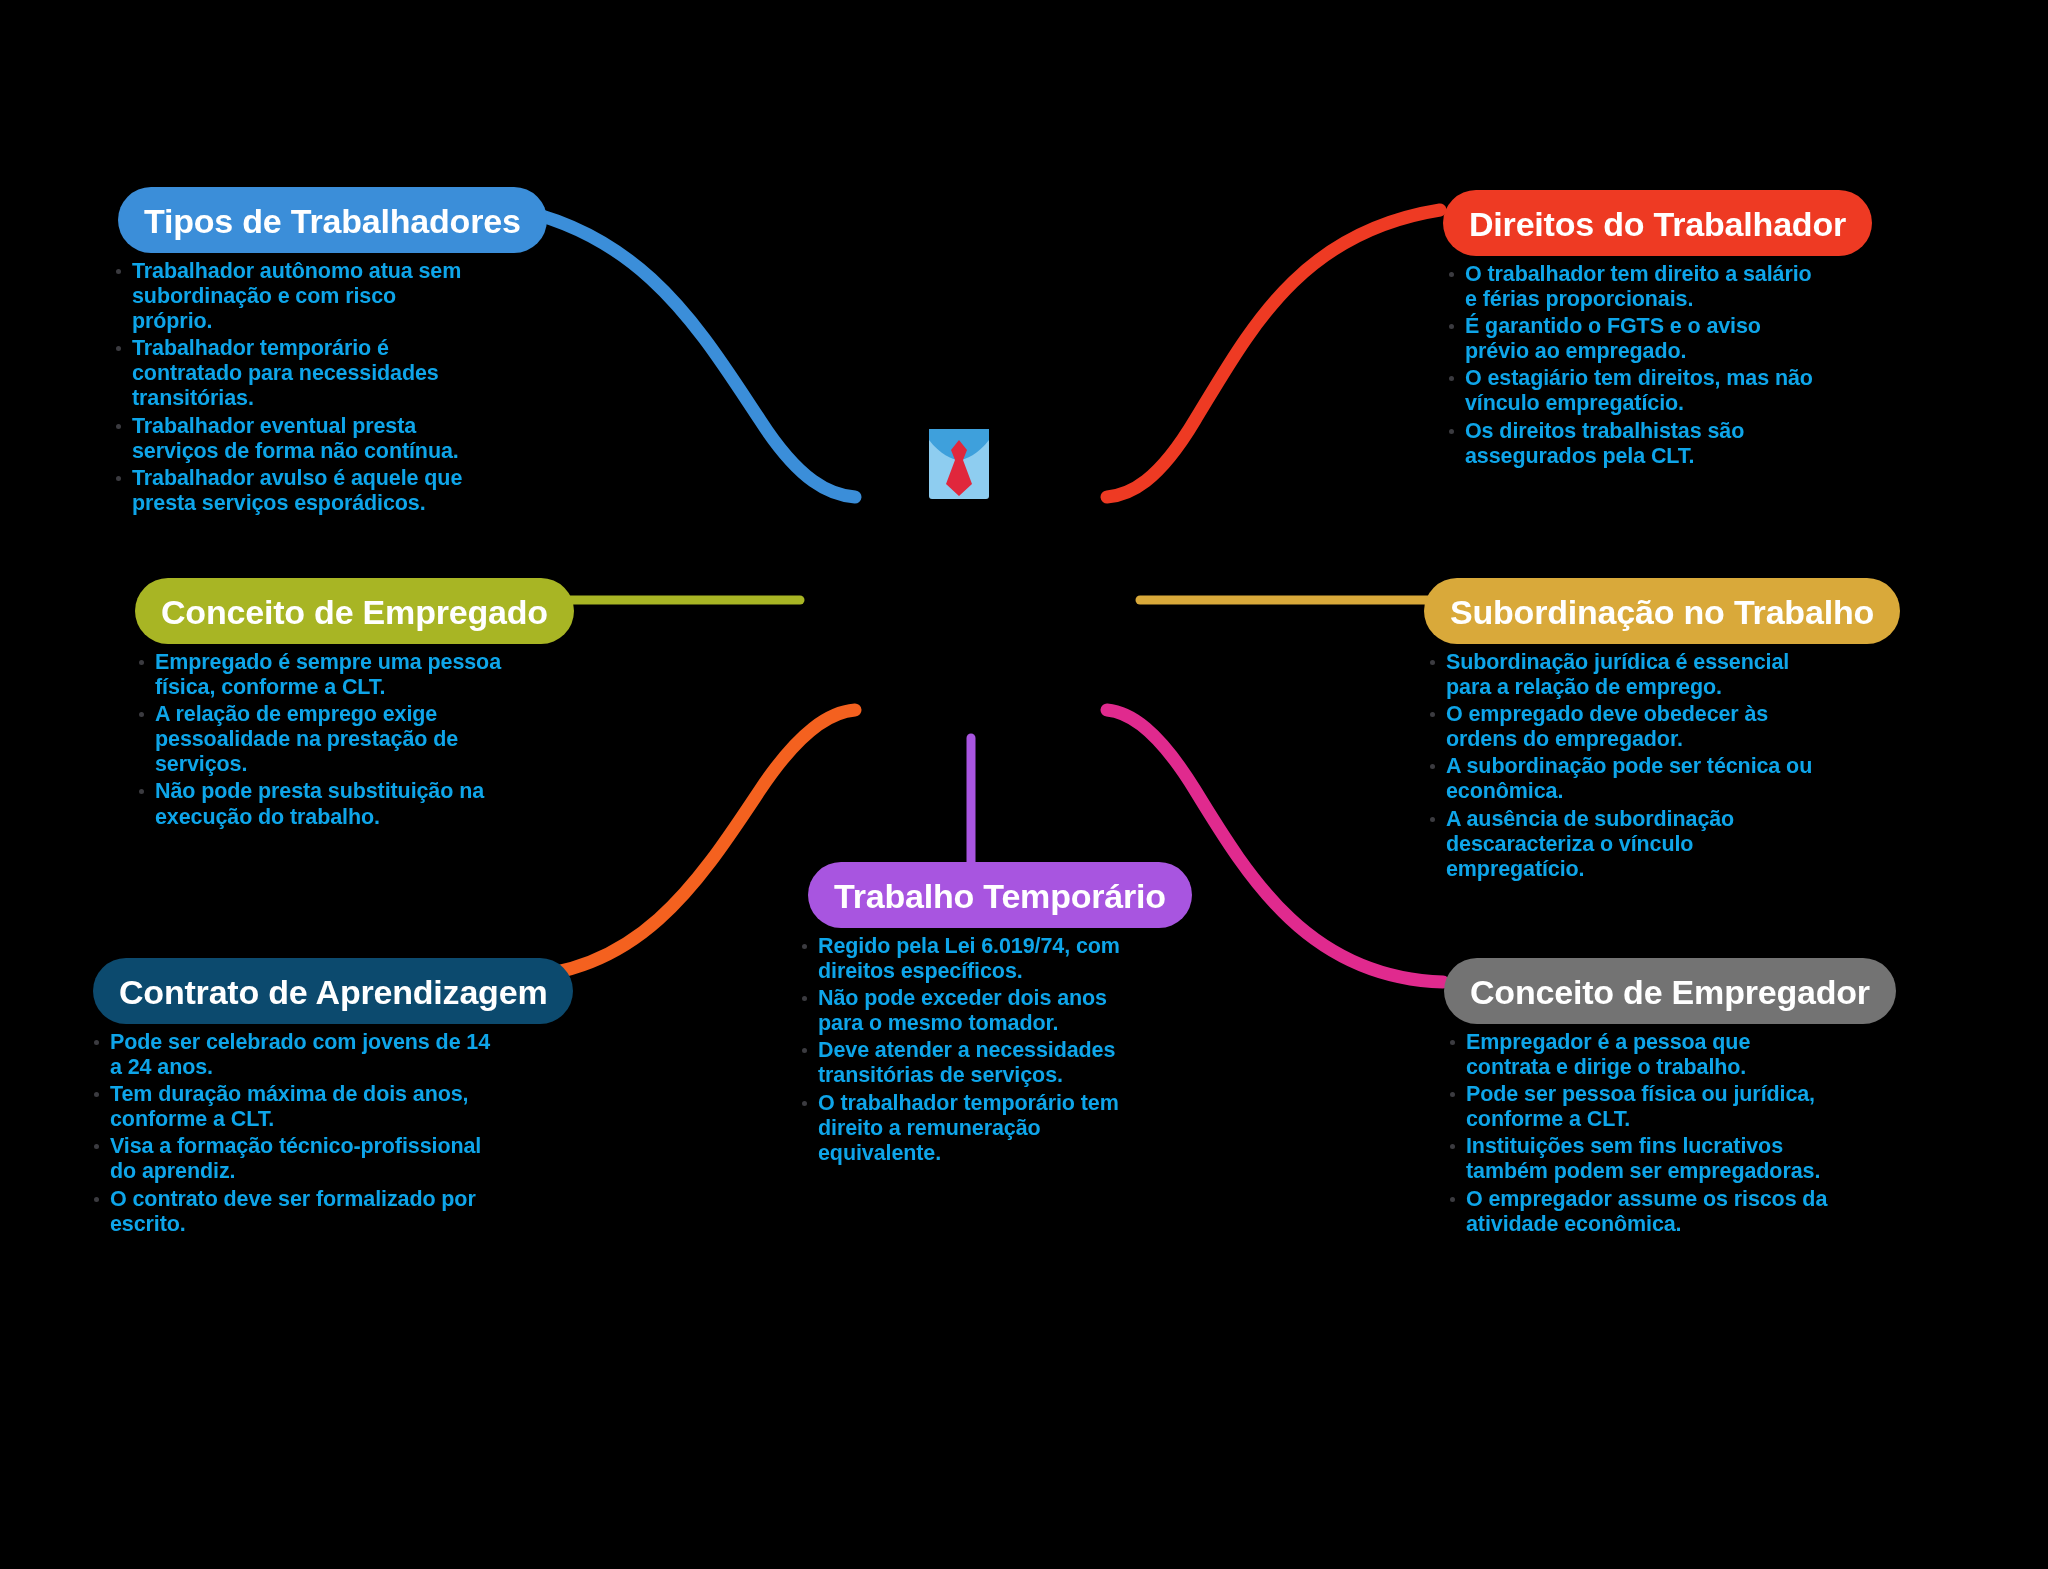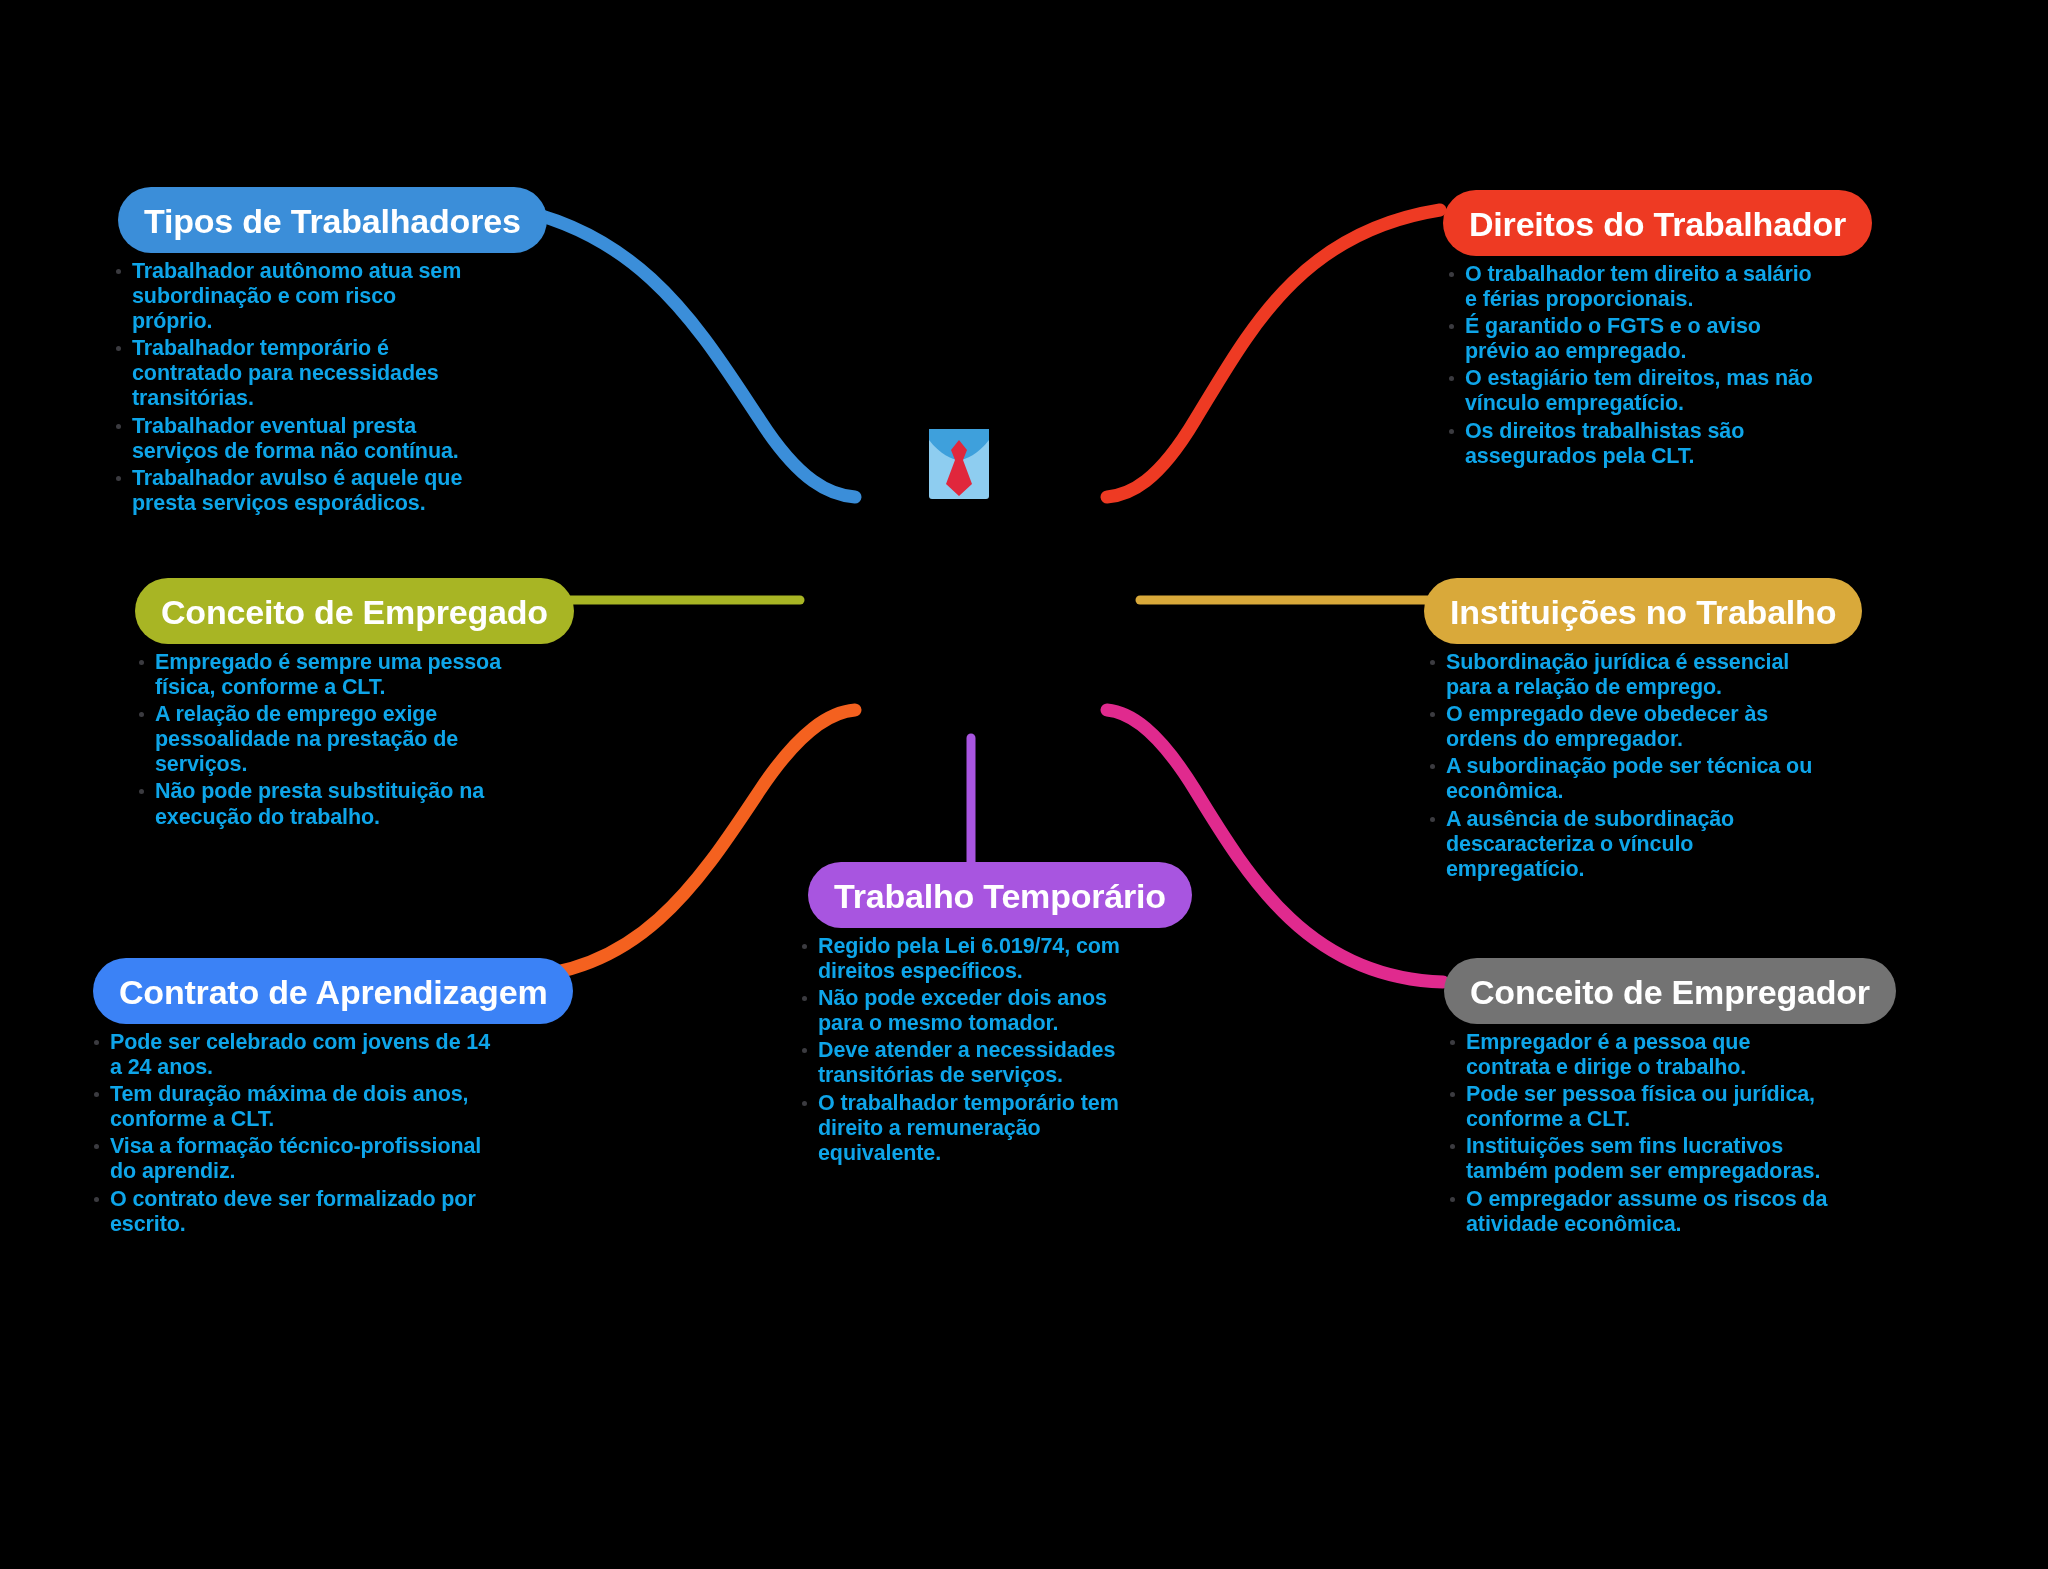--- a/index.html
+++ b/index.html
@@ -157,31 +157,31 @@
   <div class="branch" id="branch-conceito-empregado">
     <div class="node-header" style="background: rgb(168, 181, 36);">Conceito de Empregado</div>
     <ul class="bullet-list">
       <li>Empregado é sempre uma pessoa física, conforme a CLT.</li>
       <li>A relação de emprego exige pessoalidade na prestação de serviços.</li>
       <li>Não pode presta substituição na execução do trabalho.</li>
     </ul>
   </div>
 
   <div class="branch" id="branch-subordinacao">
-    <div class="node-header" style="background: rgb(217, 169, 58);">Instituições no Trabalho</div>
+    <div class="node-header" style="background: rgb(217, 169, 58);">Subordinação no Trabalho</div>
     <ul class="bullet-list">
       <li>Subordinação jurídica é essencial para a relação de emprego.</li>
       <li>O empregado deve obedecer às ordens do empregador.</li>
       <li>A subordinação pode ser técnica ou econômica.</li>
       <li>A ausência de subordinação descaracteriza o vínculo empregatício.</li>
     </ul>
   </div>
 
   <div class="branch" id="branch-aprendizagem">
-    <div class="node-header" style="background: #3b82f6;">Contrato de Aprendizagem</div>
+    <div class="node-header" style="background: #0c4a6e;">Contrato de Aprendizagem</div>
     <ul class="bullet-list">
       <li>Pode ser celebrado com jovens de 14 a 24 anos.</li>
       <li>Tem duração máxima de dois anos, conforme a CLT.</li>
       <li>Visa a formação técnico-profissional do aprendiz.</li>
       <li>O contrato deve ser formalizado por escrito.</li>
     </ul>
   </div>
 
   <div class="branch" id="branch-temporario">
     <div class="node-header" style="background: rgb(168, 85, 224);">Trabalho Temporário</div>

